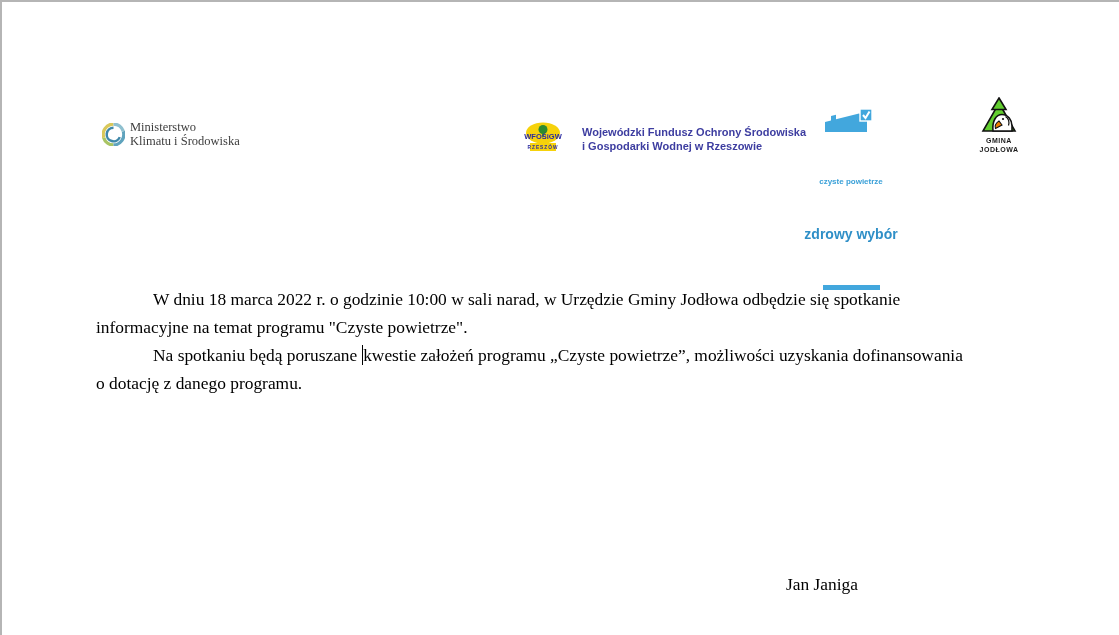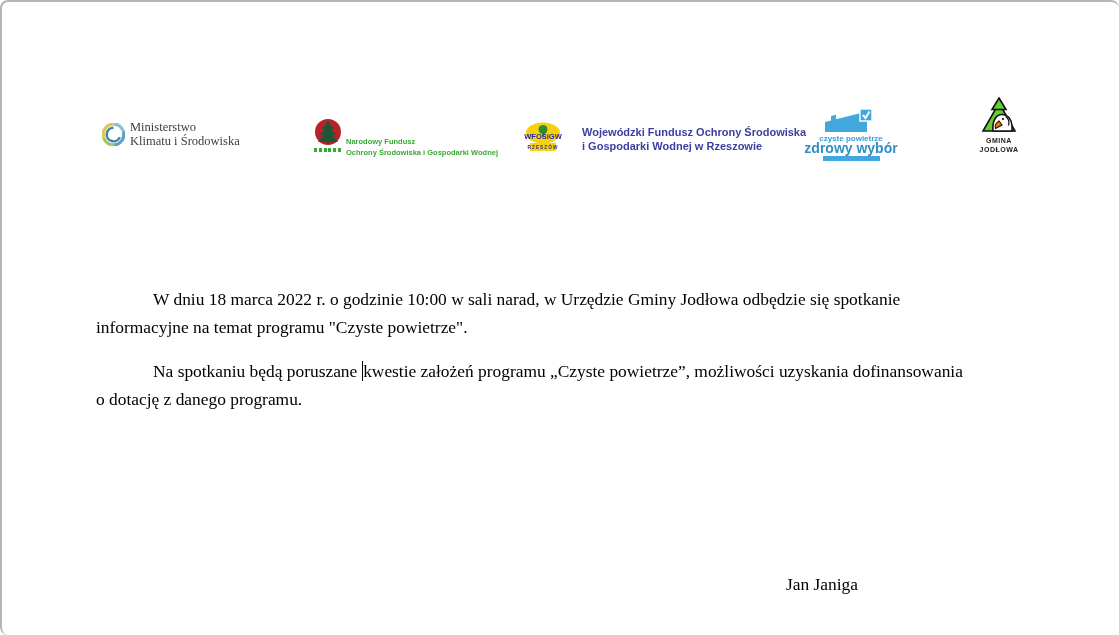--- a/index.html
+++ b/index.html
@@ -1,46 +1,46 @@
 <!DOCTYPE html>
 <html><head>
 <meta charset="utf-8">
 <style>
   html,body{margin:0;padding:0;background:#fff;}
   .page{
     position:relative;width:1119px;height:635px;background:#ffffff;overflow:hidden;
     border-top:2px solid #b5b5b5;border-left:2px solid #b5b5b5;box-sizing:border-box;
-    font-family:"Liberation Serif","DejaVu Serif",serif;color:#000;border-radius:8px;
+    font-family:"Liberation Serif","DejaVu Serif",serif;color:#000;
   }
   
   .logo{position:absolute;display:flex;}
   .ministry{left:100px;top:119px;gap:5px;align-items:center;}
   .ministry .mtext{font-family:"Liberation Serif","DejaVu Serif",serif;font-size:12.5px;line-height:13.5px;color:#3d3d3d;}
   .nfos{left:312px;top:116px;gap:4px;}
   .nfos .emblem-col{display:flex;flex-direction:column;width:28px;}
   .nfos .dashes{margin-top:2px;height:3.5px;width:28px;
     background:repeating-linear-gradient(90deg,#39a935 0 3px,#ffffff 3px 4.8px);}
   .nfos .ntext{margin-top:18px;font-family:"Liberation Sans","DejaVu Sans",sans-serif;
     font-size:7.5px;line-height:11px;font-weight:600;color:#39a935;white-space:nowrap;}
   .wfos-emblem{left:519px;top:120px;}
   .wfos-text{left:580px;top:123px;font-family:"Liberation Sans","DejaVu Sans",sans-serif;
     font-size:11px;line-height:14px;font-weight:600;color:#3d3da0;white-space:nowrap;justify-content:flex-end;}
   .czyste{left:819px;top:106px;width:60px;flex-direction:column;align-items:center;
-    font-family:"Liberation Sans","DejaVu Sans",sans-serif;}
+    font-family:"Liberation Sans","DejaVu Sans",sans-serif;gap:43px;}
   .czyste .cp1{margin-top:1px;font-size:8px;line-height:9px;font-weight:700;color:#3aa0d8;white-space:nowrap;}
   .czyste .cp2{font-size:14px;line-height:11px;font-weight:700;color:#2f8fc7;white-space:nowrap;}
   .czyste .bar{margin-top:2px;width:57px;height:5px;background:#42a7dd;}
   .gmina{left:972px;top:95px;width:50px;flex-direction:column;align-items:center;
     font-family:"Liberation Sans","DejaVu Sans",sans-serif;}
   .gmina .gtext{margin-top:2px;font-size:7px;line-height:8.5px;font-weight:700;
     letter-spacing:0.5px;color:#1a1a1a;text-align:center;white-space:nowrap;}
   
   .doc-par{position:absolute;left:94px;font-size:17.4px;line-height:28px;}
   .p1{top:283px;}
-  .p2{top:355px;}
+  .p2{top:339px;}
   .line{white-space:pre;}
   .indent{padding-left:57px;}
   .caret{display:inline-block;width:1.5px;height:20px;background:#000;vertical-align:-4px;}
   .sig{position:absolute;left:620px;width:400px;text-align:center;font-size:17.4px;line-height:28px;}
   .sig-title{top:505px;}
   .sig-name{top:568px;}
 </style>
 </head>
 <body>
 
@@ -54,36 +54,20 @@
       <path d="M11 21 A10 10 0 0 0 20.4 8" fill="none" stroke="#5fa3bd" stroke-width="3.2"></path>
       <path d="M20.4 8 A10 10 0 0 0 11 1" fill="none" stroke="#8fc0cf" stroke-width="3.2"></path>
       <path d="M11 4.5 A6.5 6.5 0 1 0 17 13.5" fill="none" stroke="#3e87a8" stroke-width="2.4"></path>
     </svg>
     <div class="mtext">
       <div>Ministerstwo</div>
       <div>Klimatu i Środowiska</div>
     </div>
   </div>
 
-  <div class="logo nfos">
-    <div class="emblem-col">
-      <svg width="28" height="28" viewBox="0 0 28 28">
-        <circle cx="14" cy="14" r="13" fill="#b5232a"></circle>
-        <polygon points="14,3 20,11 8,11" fill="#1d5632"></polygon>
-        <polygon points="14,8 22,17 6,17" fill="#1d5632"></polygon>
-        <polygon points="14,13 24,24 4,24" fill="#1d5632"></polygon>
-        <rect x="13" y="22" width="2" height="4" fill="#1d5632"></rect>
-      </svg>
-      <div class="dashes"></div>
-    </div>
-    <div class="ntext">
-      <div>Narodowy Fundusz</div>
-      <div>Ochrony Środowiska i Gospodarki Wodnej</div>
-    </div>
-  </div>
 
   <div class="logo wfos-emblem">
     <svg width="44" height="30" viewBox="0 0 44 30">
       <ellipse cx="22" cy="11" rx="17" ry="10.5" fill="#f6d20b"></ellipse>
       <circle cx="22" cy="7.5" r="4.5" fill="#2e8b2e"></circle>
       <rect x="21.2" y="10" width="1.6" height="5" fill="#2e8b2e"></rect>
       <text x="22" y="17" font-size="7.5" font-weight="bold" fill="#2a2aa0" text-anchor="middle" font-family="Liberation Sans, sans-serif">WFOŚiGW</text>
       <rect x="9" y="21" width="26" height="8" fill="#f6d20b"></rect>
       <text x="22" y="27" font-size="4.8" font-weight="bold" fill="#2a2aa0" text-anchor="middle" letter-spacing="1" font-family="Liberation Sans, sans-serif">RZESZÓW</text>
     </svg>

